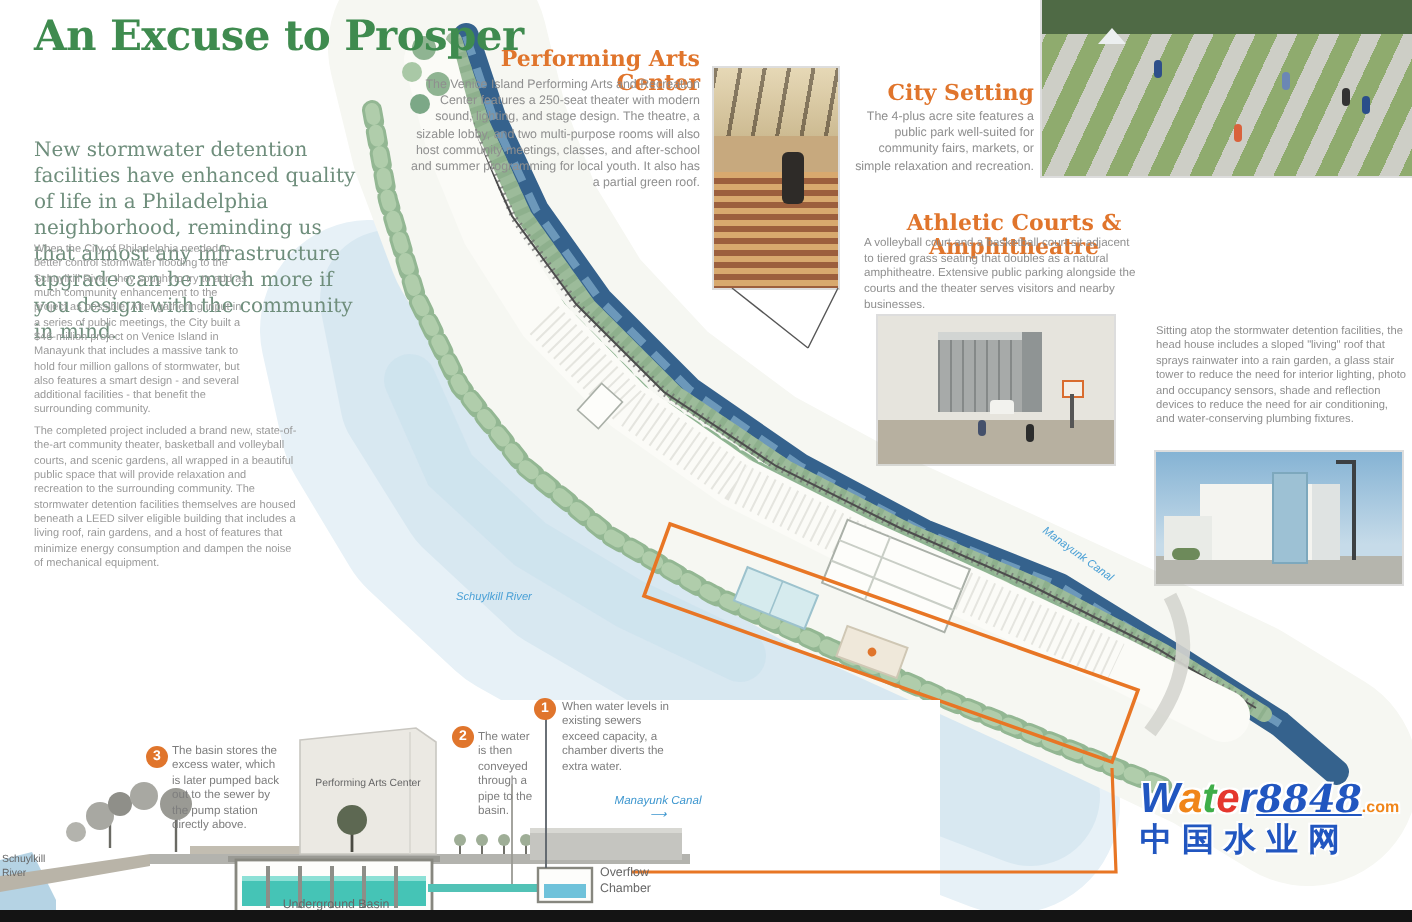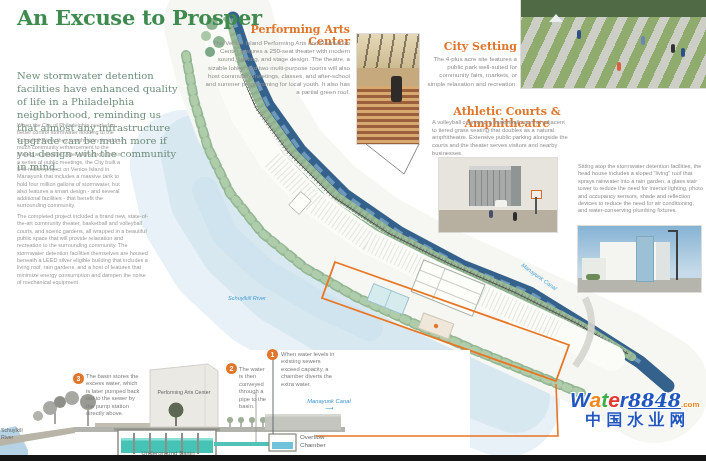--- a/index.html
+++ b/index.html
@@ -21,21 +21,21 @@
   .seclabel{font:5.2px/1.25 "Liberation Sans",sans-serif;color:#666;}
   .bluelabel{font:italic 5.8px/1.2 "Liberation Sans",sans-serif;color:#3e97cf;}
   #secTitle{left:17px;top:340px;width:195px;font:bold 10.5px/1.25 "DejaVu Serif",serif;color:#e0752c;z-index:3;}
   
   #wm{left:570px;top:389px;width:136px;z-index:9;text-align:left;}
   #wm .row1{font:bold italic 21px/1 "Liberation Sans",sans-serif;white-space:nowrap;
             text-shadow:1px 1px 0 #fff,-1px -1px 0 #fff,1px -1px 0 #fff,-1px 1px 0 #fff;}
   #wm .num{font:bold italic 19px/1 "DejaVu Serif",serif;color:#2156c0;text-decoration:underline;}
   #wm .dotcom{font:bold 8px/1 "Liberation Sans",sans-serif;color:#f08519;}
   #wm .row2{font:bold 16px/1.2 "DejaVu Sans",sans-serif;color:#2156c0;letter-spacing:5px;
-            text-shadow:1px 1px 0 #fff,-1px -1px 0 #fff;text-align:center;}
+            text-shadow:1px 1px 0 #fff,-1px -1px 0 #fff;}
   .wl0,.wl4{color:#2156c0;} .wl1{color:#f08519;} .wl2{color:#3fae49;} .wl3{color:#e5372e;}
   #blackbar{left:0;top:455px;width:706px;height:6px;background:#141414;z-index:10;}
   svg text{font-family:"Liberation Sans",sans-serif;}
 </style>
 </head>
 <body>
 
 <div id="poster">
 
   <svg class="abs" style="left:0;top:0;z-index:0;" width="706" height="461" viewBox="0 0 706 461">

